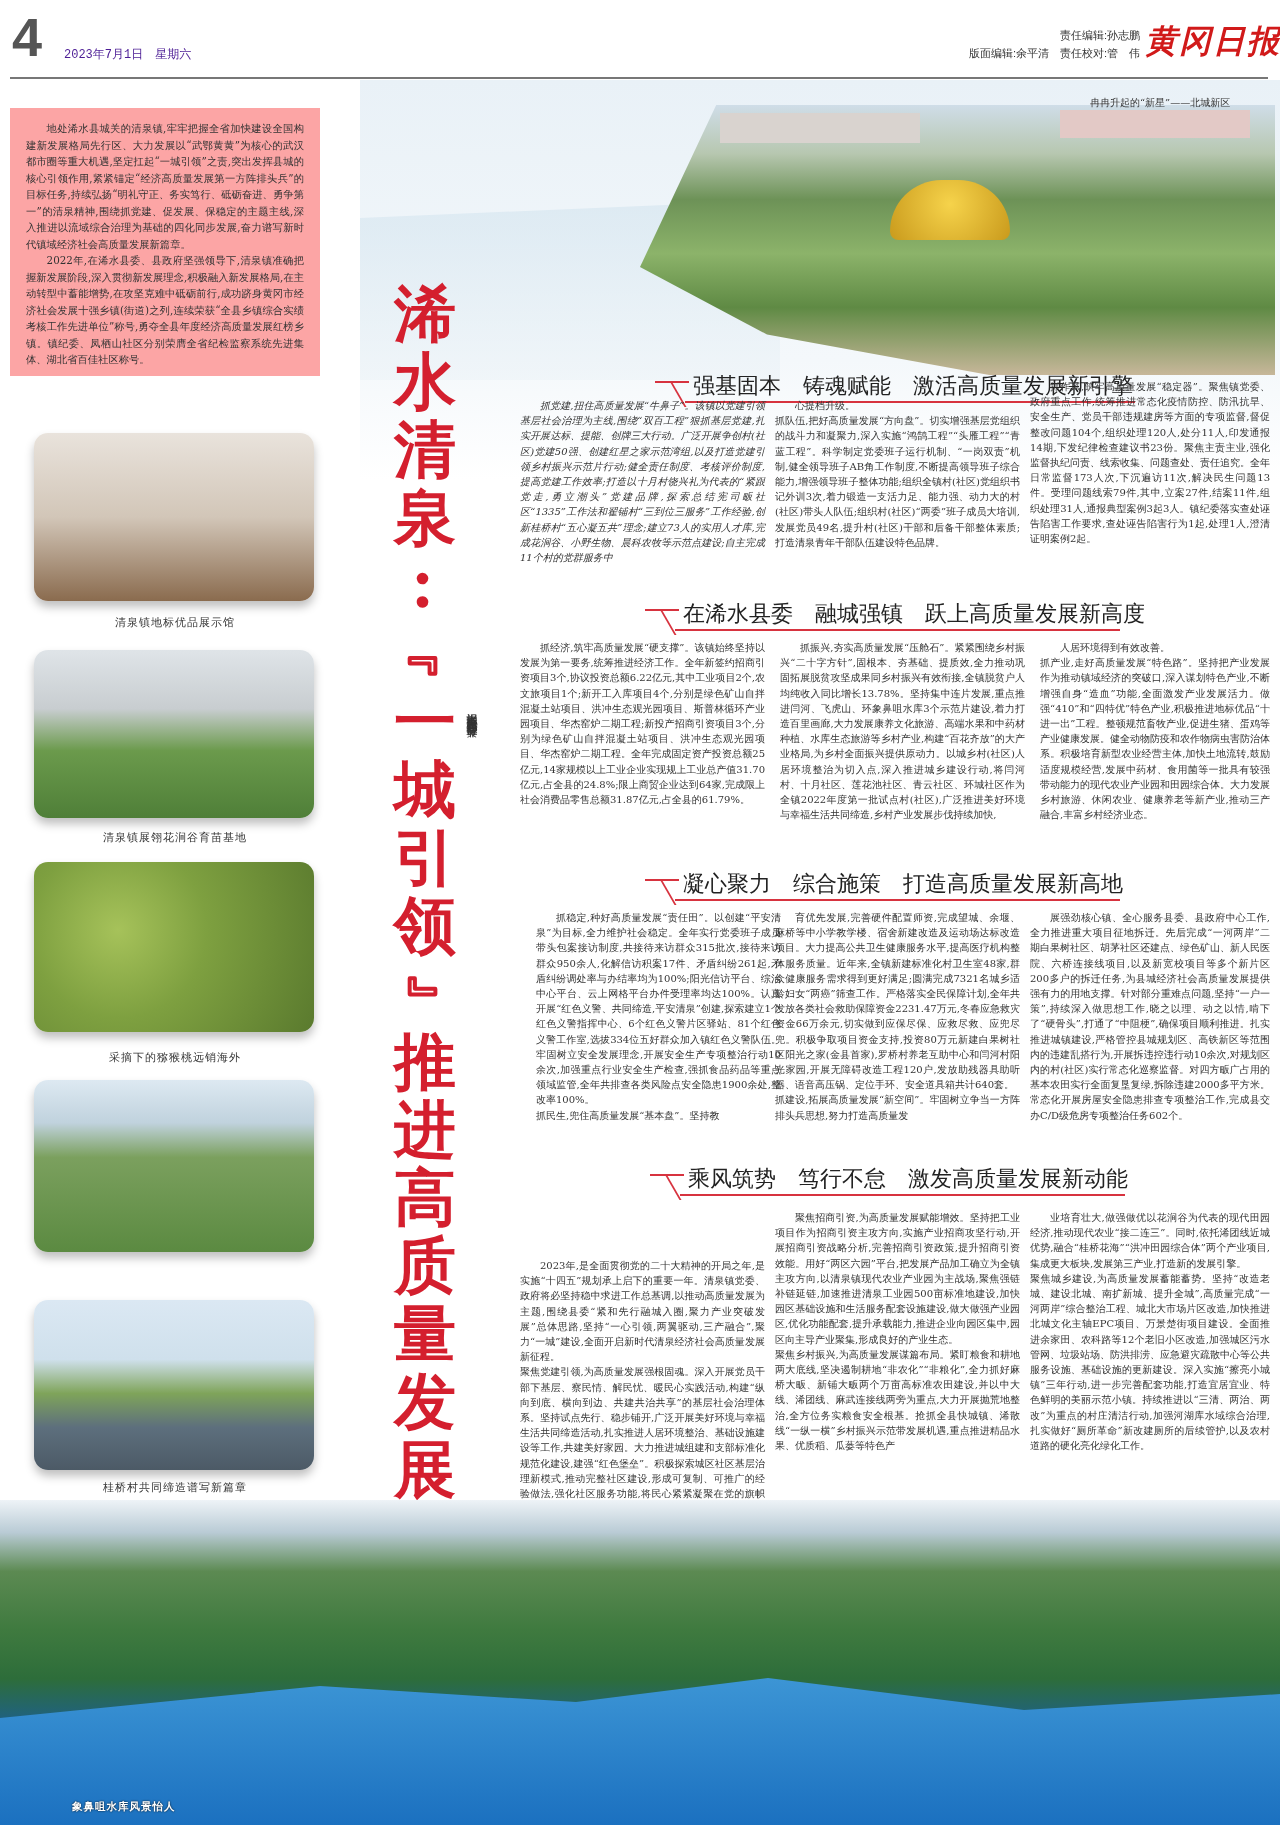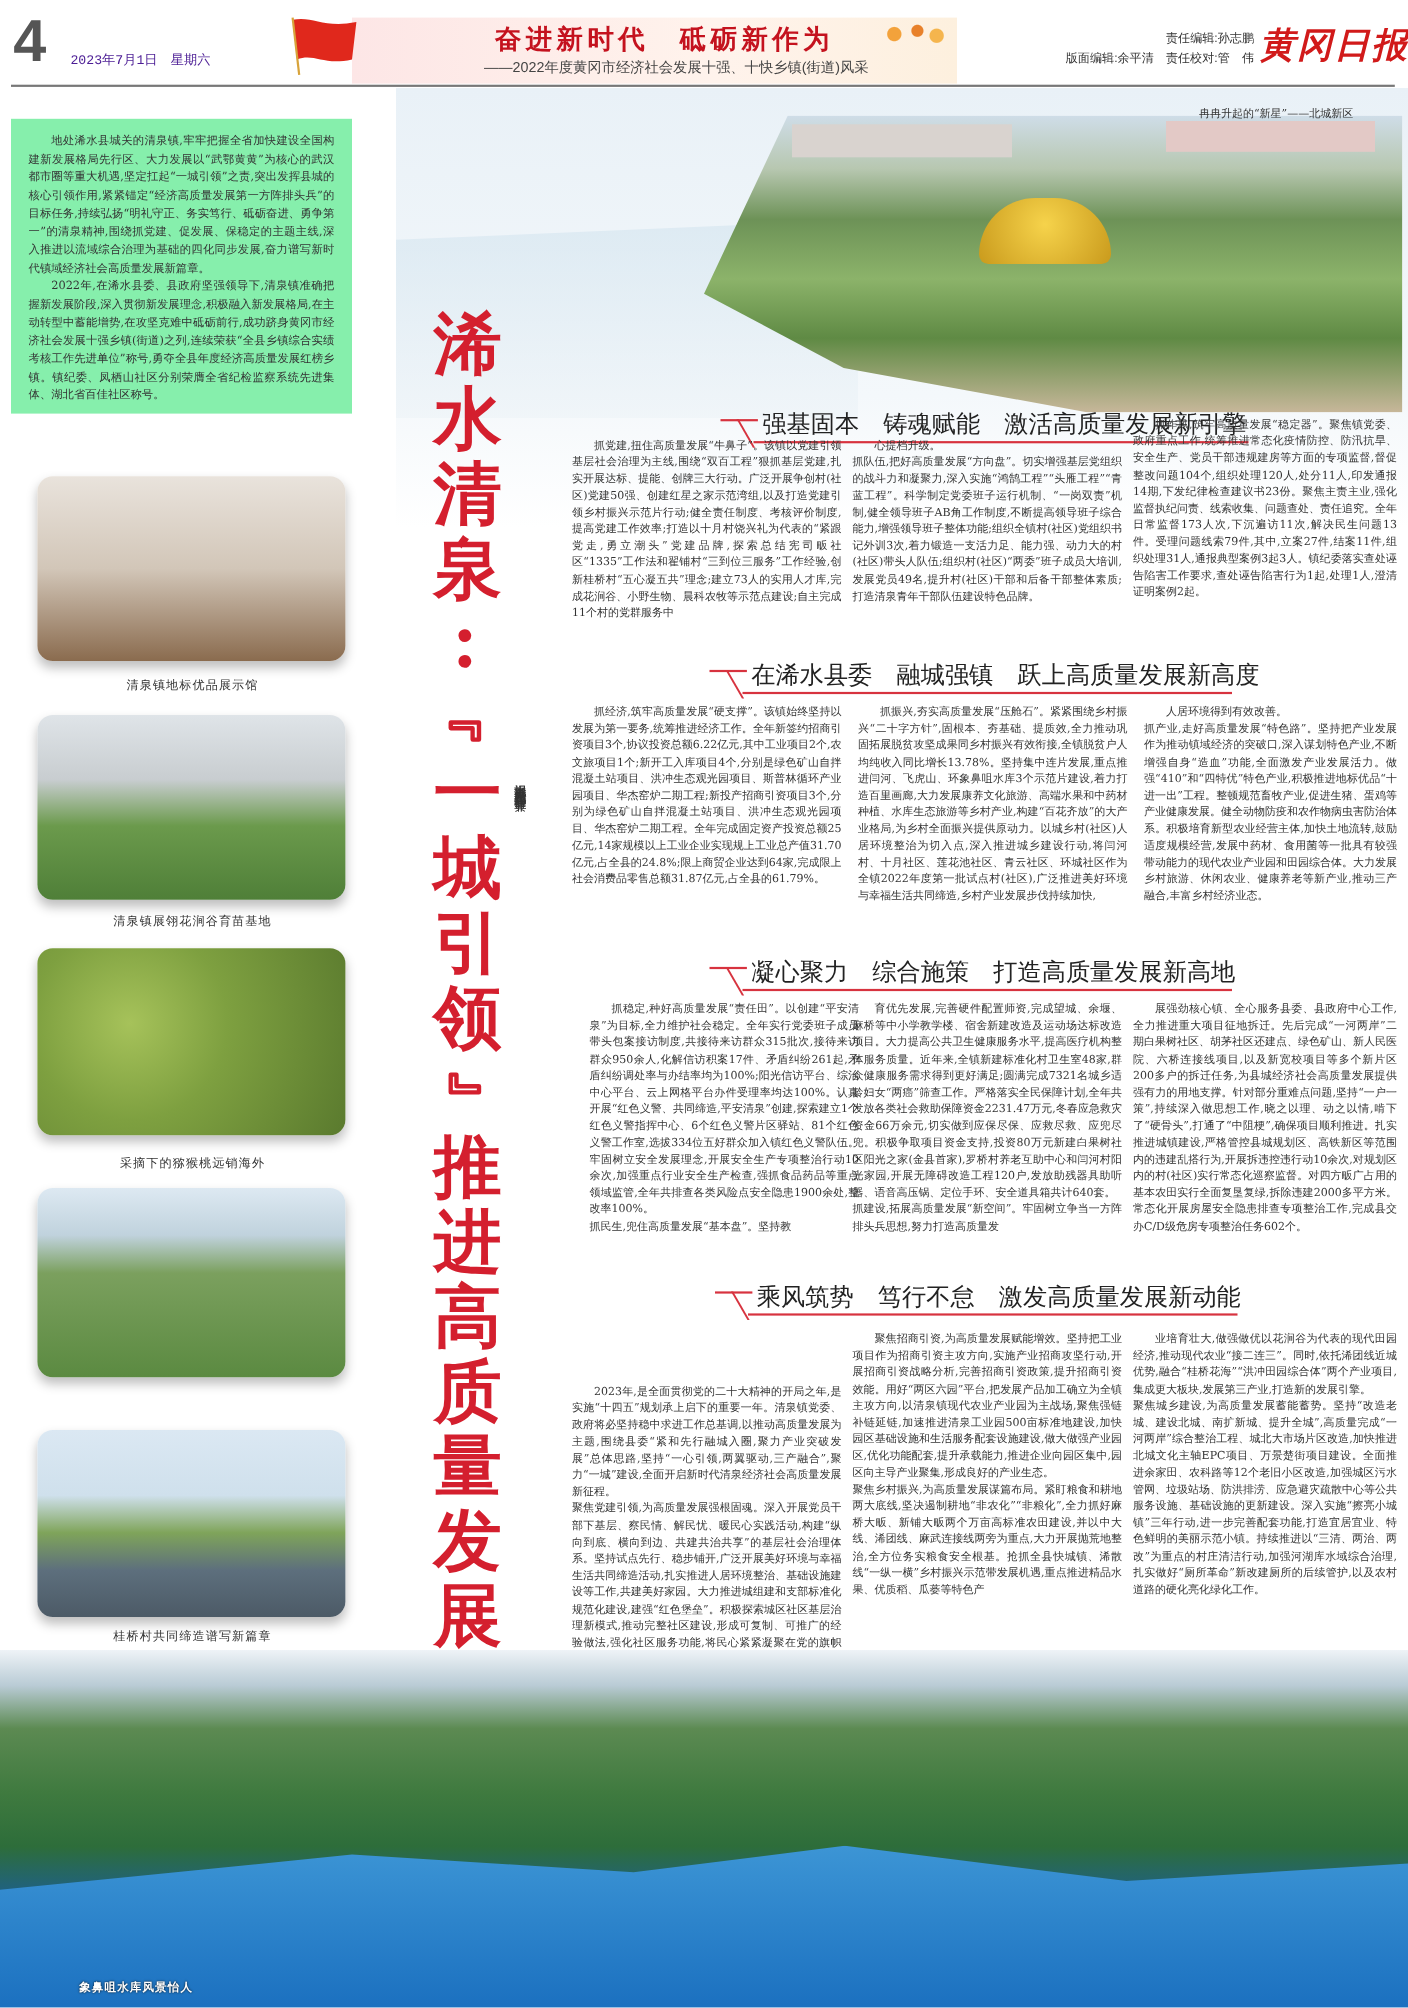--- a/index.html
+++ b/index.html
@@ -10,21 +10,21 @@
 .date{position:absolute;left:64px;top:46px;font-family:Liberation Mono, monospace;font-size:12px;color:#4c1d95;}
 .banner{position:absolute;left:320px;top:16px;width:550px;height:60px;background:linear-gradient(90deg,#fde6e6 0%,#fff3ec 60%,#fdf0de 100%);}
 .flag{position:absolute;left:-60px;top:-2px;width:70px;height:56px;}
 .banner-title{position:absolute;left:130px;top:4px;font-size:24px;font-weight:bold;color:#c4121e;letter-spacing:4px;white-space:nowrap;}
 .banner-sub{position:absolute;left:120px;top:36px;font-family:"Liberation Sans",sans-serif;font-size:13px;color:#444;white-space:nowrap;}
 .leaves{position:absolute;right:8px;top:0;width:70px;height:30px;background:radial-gradient(circle at 30% 50%,#f3a23b 0,#f3a23b 6px,transparent 7px),radial-gradient(circle at 60% 40%,#e8812a 0,#e8812a 5px,transparent 6px),radial-gradient(circle at 85% 55%,#f5b54d 0,#f5b54d 6px,transparent 7px);}
 .editors{position:absolute;left:950px;top:26px;font-family:"Liberation Sans",sans-serif;font-size:11px;color:#333;text-align:right;width:190px;line-height:18px;}
 .logo{position:absolute;left:1145px;top:20px;font-size:32px;font-weight:bold;color:#d11a1a;letter-spacing:2px;font-style:italic;white-space:nowrap;}
 .rule{position:absolute;left:10px;top:77px;width:1258px;height:2px;background:#777;}
 .sky{position:absolute;left:360px;top:80px;width:920px;height:400px;background:linear-gradient(180deg,#e9f1f7 0%,#f4f8fb 70%,#fff 100%);}
-.intro{position:absolute;left:10px;top:108px;width:310px;height:268px;background:#86efac;padding:12px 16px;font-size:10.3px;line-height:16.5px;color:#333;text-align:justify;}
+.intro{position:absolute;left:10px;top:108px;width:310px;height:268px;background:#fca5a5;padding:12px 16px;font-size:10.3px;line-height:16.5px;color:#333;text-align:justify;}
 .intro p{text-indent:2em;}
 .photo{position:absolute;left:34px;width:280px;border-radius:14px;box-shadow:0 6px 10px rgba(0,0,0,.25);overflow:hidden;}
 .caption{position:absolute;left:20px;width:310px;text-align:center;font-size:11px;color:#333;letter-spacing:1px;}
 .aerial{position:absolute;left:640px;top:105px;width:635px;height:270px;overflow:hidden;
  background:linear-gradient(180deg,#cfdde8 0%,#b7c7b0 18%,#6d9257 35%,#8cb36a 55%,#5f8a44 75%,#c7b79a 100%);
  clip-path:polygon(12% 0,100% 0,100% 100%,55% 100%,20% 85%,0 60%);}
 .aerial-cap{position:absolute;left:1090px;top:96px;font-size:10px;color:#333;}
 .dome{position:absolute;left:250px;top:75px;width:120px;height:60px;border-radius:60px 60px 10px 10px;background:radial-gradient(circle at 50% 40%,#f6d34b,#c99a1c);}
 .bld{position:absolute;background:#d9d3cf;}
 .water-left{position:absolute;left:360px;top:200px;width:420px;height:180px;background:linear-gradient(180deg,#d6e6f0,#eef4f8);clip-path:polygon(0 10%,100% 0,100% 100%,0 100%);opacity:.7;}
@@ -41,29 +41,20 @@
  background:linear-gradient(180deg,#eef3f7 0%,#b9cbd5 10%,#5c8a52 22%,#3f7a3f 40%,#2d6d3a 55%,#1d5f8e 70%,#1577c4 100%);}
 .lake-water{position:absolute;left:0;top:170px;width:1280px;height:160px;background:linear-gradient(180deg,#3e97d6,#1a6fbf);clip-path:polygon(0 30%,25% 10%,45% 20%,60% 5%,80% 25%,100% 15%,100% 100%,0 100%);}
 .lake-cap{position:absolute;left:45px;top:1800px;font-size:10.5px;color:#fff;font-weight:bold;letter-spacing:1px;text-shadow:0 0 2px #000;padding-left:27px;}
 </style>
 </head>
 <body>
 
 <div class="masthead">
   <div class="page-num">4</div>
   <div class="date">2023年7月1日　星期六</div>
-  <div class="banner">
-    <svg class="flag" viewBox="0 0 70 56">
-      <path d="M6 4 C24 0,34 12,64 6 L60 40 C34 46,26 34,10 40 Z" fill="#e0281c"></path>
-      <line x1="6" y1="2" x2="12" y2="54" stroke="#d8a33a" stroke-width="2"></line>
-    </svg>
-    <div class="banner-title">奋进新时代　砥砺新作为</div>
-    <div class="banner-sub">——2022年度黄冈市经济社会发展十强、十快乡镇(街道)风采</div>
-    <div class="leaves"></div>
-  </div>
   <div class="editors">
     <div>责任编辑:孙志鹏</div>
     <div>版面编辑:余平清　责任校对:管　伟</div>
   </div>
   <div class="logo">黄冈日报</div>
   <div class="rule"></div>
 </div>
 
 <div class="sky"></div>
 <div class="water-left"></div>
@@ -111,21 +102,21 @@
 <div class="photo" style="top:1080px;height:172px;background:linear-gradient(180deg,#dde9f2 0%,#c0d2dd 25%,#7ba05e 45%,#5b8a41 100%);"></div>
 <div class="caption" style="top:1267px;margin-top:44px;">清泉镇环飞虎山片区产业路</div>
 <div class="photo" style="top:1300px;height:170px;background:linear-gradient(180deg,#dbe8f3 0%,#cfe0ec 35%,#7fa45a 55%,#5d6f7d 75%,#4c5a66 100%);"></div>
 <div class="caption" style="top:1480px;">桂桥村共同缔造谱写新篇章</div>
 
 <div class="sec-title" style="left:655px;top:355px;width:480px;margin-top:12px;">
   <div class="hook"></div>
   <div class="txt">强基固本　铸魂赋能　激活高质量发展新引擎</div>
   <div class="line" style="width:450px;"></div>
 </div>
-<div class="col" style="left:520px;top:398px;width:245px;">
+<div class="col" style="left:520px;top:398px;width:245px;font-style:italic;">
     <p>抓党建,扭住高质量发展“牛鼻子”。该镇以党建引领基层社会治理为主线,围绕“双百工程”狠抓基层党建,扎实开展达标、提能、创牌三大行动。广泛开展争创村(社区)党建50强、创建红星之家示范湾组,以及打造党建引领乡村振兴示范片行动;健全责任制度、考核评价制度,提高党建工作效率;打造以十月村饶兴礼为代表的“紧跟党走,勇立潮头”党建品牌,探索总结宪司畈社区“1335”工作法和翟铺村“三到位三服务”工作经验,创新桂桥村“五心凝五共”理念;建立73人的实用人才库,完成花涧谷、小野生物、晨科农牧等示范点建设;自主完成11个村的党群服务中</p>
   </div>
 <div class="col" style="left:775px;top:398px;width:245px;white-space:pre-line;"><p>心提档升级。
 抓队伍,把好高质量发展“方向盘”。切实增强基层党组织的战斗力和凝聚力,深入实施“鸿鹄工程”“头雁工程”“青蓝工程”。科学制定党委班子运行机制、“一岗双责”机制,健全领导班子AB角工作制度,不断提高领导班子综合能力,增强领导班子整体功能;组织全镇村(社区)党组织书记外训3次,着力锻造一支活力足、能力强、动力大的村(社区)带头人队伍;组织村(社区)“两委”班子成员大培训,发展党员49名,提升村(社区)干部和后备干部整体素质;打造清泉青年干部队伍建设特色品牌。</p></div>
 <div class="col" style="left:1030px;top:379px;width:240px;">
     <p>抓作风,筑牢高质量发展“稳定器”。聚焦镇党委、政府重点工作,统筹推进常态化疫情防控、防汛抗旱、安全生产、党员干部违规建房等方面的专项监督,督促整改问题104个,组织处理120人,处分11人,印发通报14期,下发纪律检查建议书23份。聚焦主责主业,强化监督执纪问责、线索收集、问题查处、责任追究。全年日常监督173人次,下沉遍访11次,解决民生问题13件。受理问题线索79件,其中,立案27件,结案11件,组织处理31人,通报典型案例3起3人。镇纪委落实查处诬告陷害工作要求,查处诬告陷害行为1起,处理1人,澄清证明案例2起。</p>
   </div>
 
 <div class="sec-title" style="left:645px;top:595px;width:480px;">
   <div class="hook"></div>

